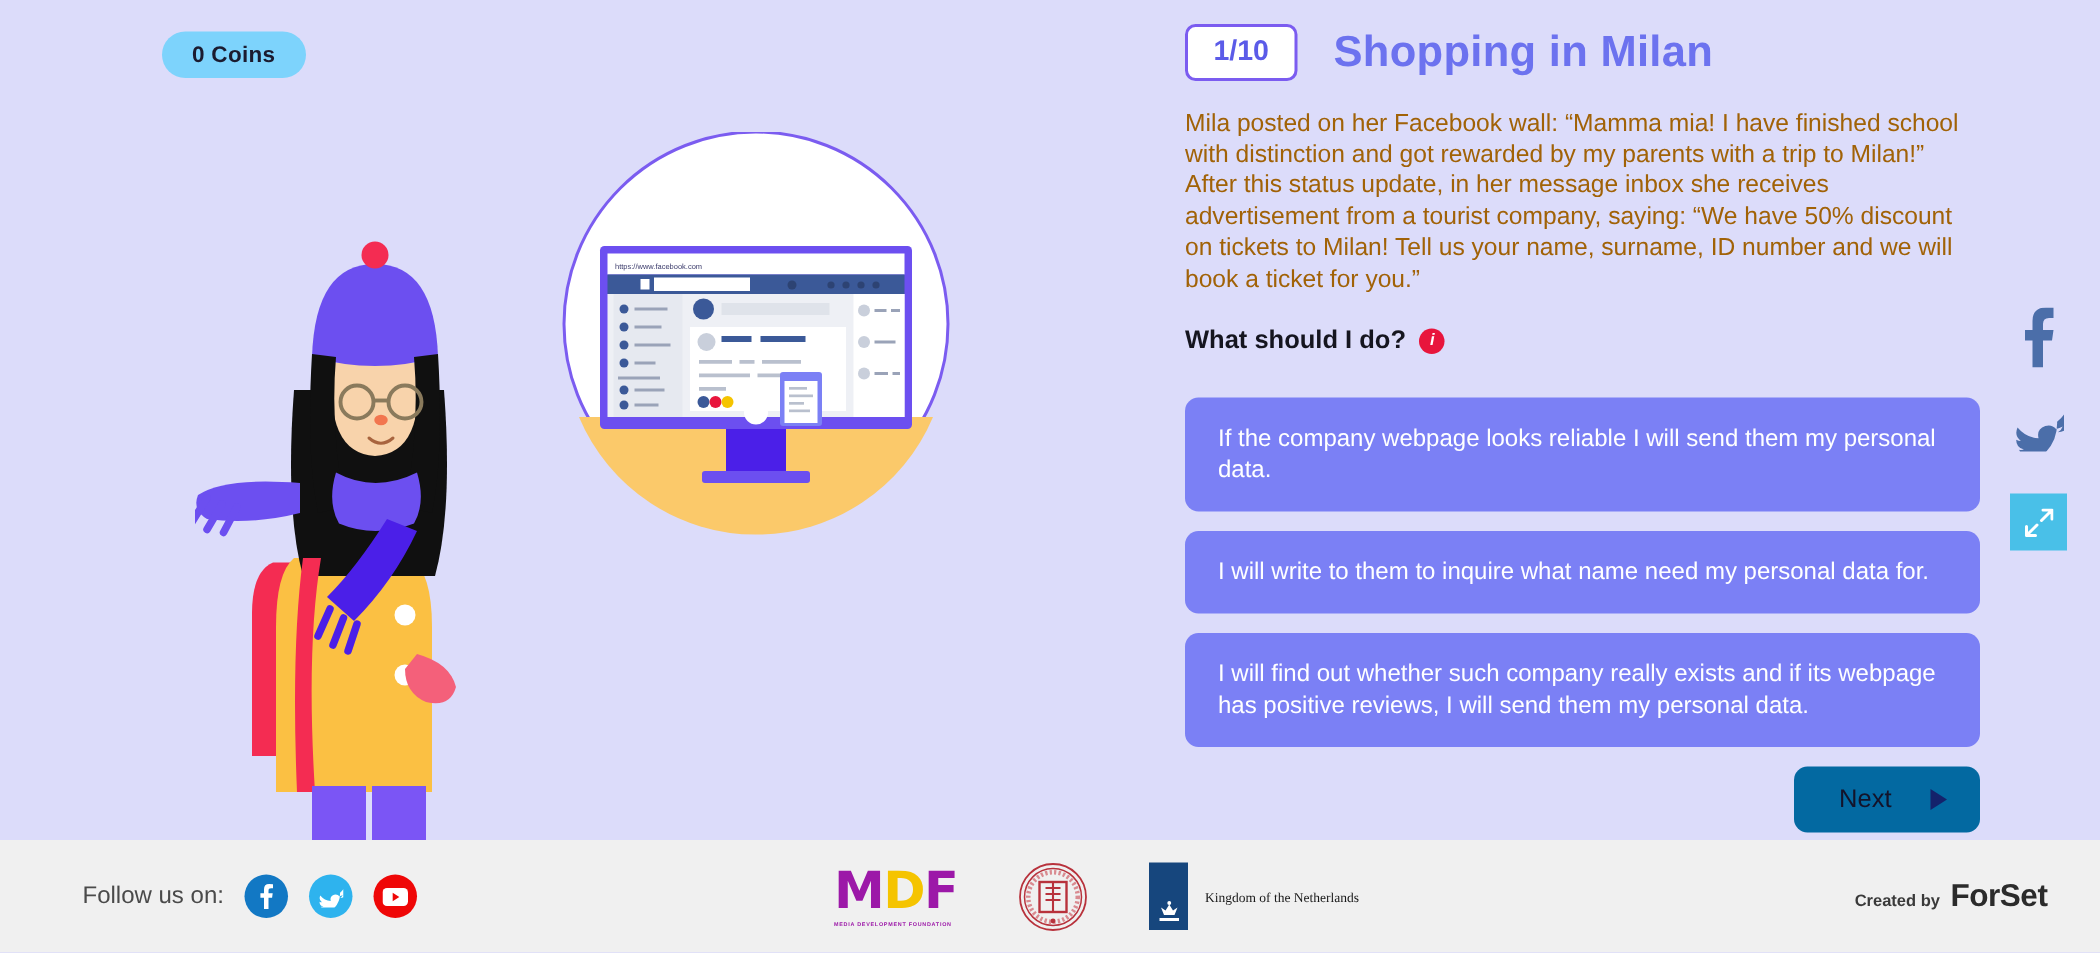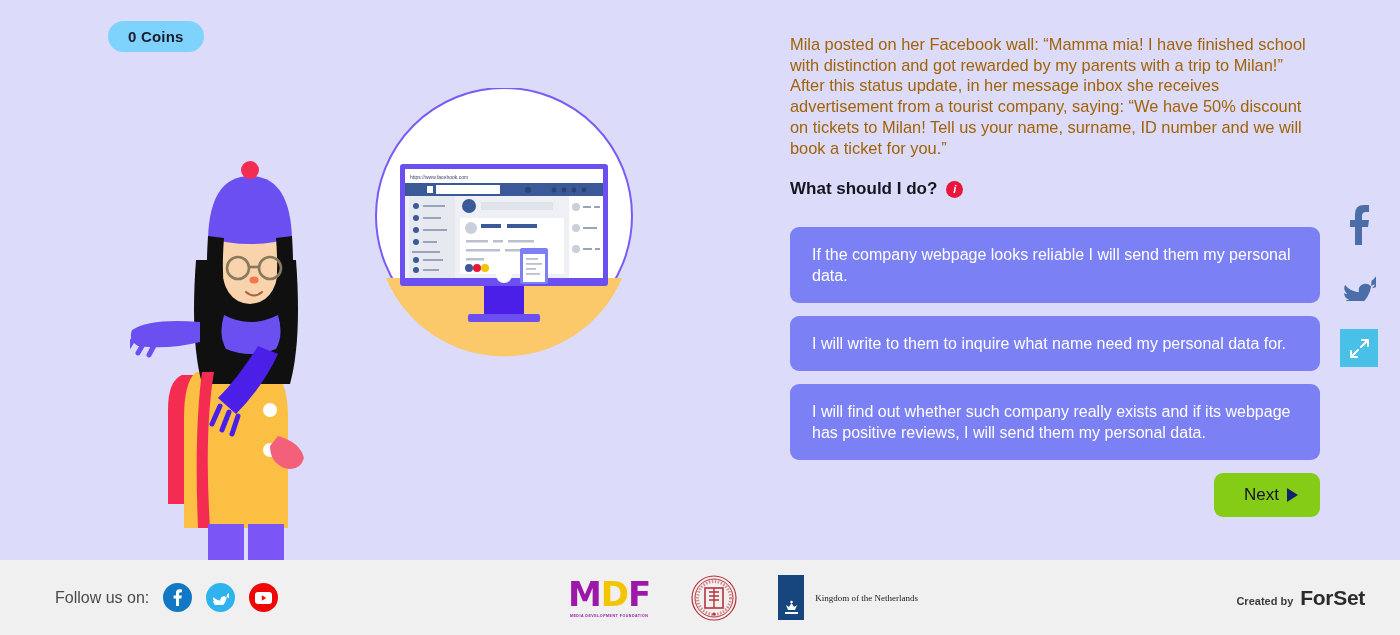--- a/index.html
+++ b/index.html
@@ -58,24 +58,24 @@
   .options { margin-top: 28px; display: flex; flex-direction: column; gap: 13px; }
   .option {
     background: #7b80f5; color: #fff; border-radius: 9px;
     font-size: 16px; line-height: 21px;
     padding: 17px 22px 17px 22px;
     cursor: pointer;
   }
 
   .next-row { display: flex; justify-content: flex-end; margin-top: 13px; }
   .next-btn {
-    background: #84cc16; color: #13132a;
+    background: #0369a1; color: #13132a;
     font-size: 17px;
     border-radius: 9px; padding: 12px 22px 12px 30px;
-    display: flex; align-items: center; gap: 8px; cursor: pointer; justify-content: space-between;
+    display: flex; align-items: center; gap: 26px; cursor: pointer; justify-content: space-between;
   }
   .next-arrow { width: 0; height: 0; border-left: 11px solid #14226b;
     border-top: 7px solid transparent; border-bottom: 7px solid transparent; }
 
   
   .rail { position: absolute; right: 22px; top: 205px; display: flex;
     flex-direction: column; align-items: center; gap: 28px; }
   .rail-fb, .rail-tw { cursor: pointer; }
   .rail-expand {
     width: 38px; height: 38px; background: #49c0e8;
@@ -90,21 +90,21 @@
   }
   .follow { position: absolute; left: 55px; display: flex; align-items: center; gap: 14px; }
   .follow-label { color: #4a4a4a; font-size: 16px; }
   .soc { width: 29px; height: 29px; border-radius: 50%;
     display: flex; align-items: center; justify-content: center; cursor: pointer; }
   .soc-fb { background: #1278c4; }
   .soc-tw { background: #2eb3ee; }
   .soc-yt { background: #ef0707; }
 
   .logos { position: absolute; left: 556px; display: flex; align-items: center; gap: 40px; }
-  .mdf { display: flex; flex-direction: column; align-items: center; margin-left: 12px; }
+  .mdf { display: flex; flex-direction: column; align-items: flex-start; }
   .mdf-word { font-size: 34px; font-weight: bold; letter-spacing: -1px; line-height: 1; font-family: "DejaVu Sans", sans-serif; }
   .mdf-m, .mdf-f { color: #9c18a8; }
   .mdf-d { color: #f5c400; }
   .mdf-sub { font-size: 3.6px; color: #9c18a8; letter-spacing: .5px; margin-top: 3px; font-weight: bold; }
 
   .nl-logo { display: flex; align-items: center; gap: 11px; }
   .nl-block { width: 26px; height: 45px; background: #16467d;
     display: flex; align-items: flex-end; justify-content: center; padding-bottom: 5px; }
   .nl-text { font-family: "Liberation Serif", serif; font-size: 9px; color: #1a1a1a; }
 
@@ -247,20 +247,24 @@
 
       <rect x="78" y="414" width="36" height="106" fill="#7b55f5"></rect>
       <rect x="118" y="414" width="36" height="106" fill="#7b55f5"></rect>
 
       <path d="M74 498 q-10 34 4 40 h44 q4 -20 -6 -40 z" fill="#f42c52"></path>
       <path d="M122 498 q-10 34 4 40 h44 q4 -20 -6 -40 z" fill="#f42c52"></path>
     </svg>
   </div>
 
   <div class="content">
+    <div class="head-row">
+      <div class="step-badge">1/10</div>
+      <div class="title">Shopping in Milan</div>
+    </div>
 
     <p class="narrative">Mila posted on her Facebook wall: “Mamma mia! I have finished school with distinction and got rewarded by my parents with a trip to Milan!” After this status update, in her message inbox she receives advertisement from a tourist company, saying: “We have 50% discount on tickets to Milan! Tell us your name, surname, ID number and we will book a ticket for you.”</p>
 
     <div class="question-row">
       <span class="question">What should I do?</span>
       <span class="info-icon">i</span>
     </div>
 
     <div class="options">
       <div class="option">If the company webpage looks reliable I will send them my personal data.</div>

